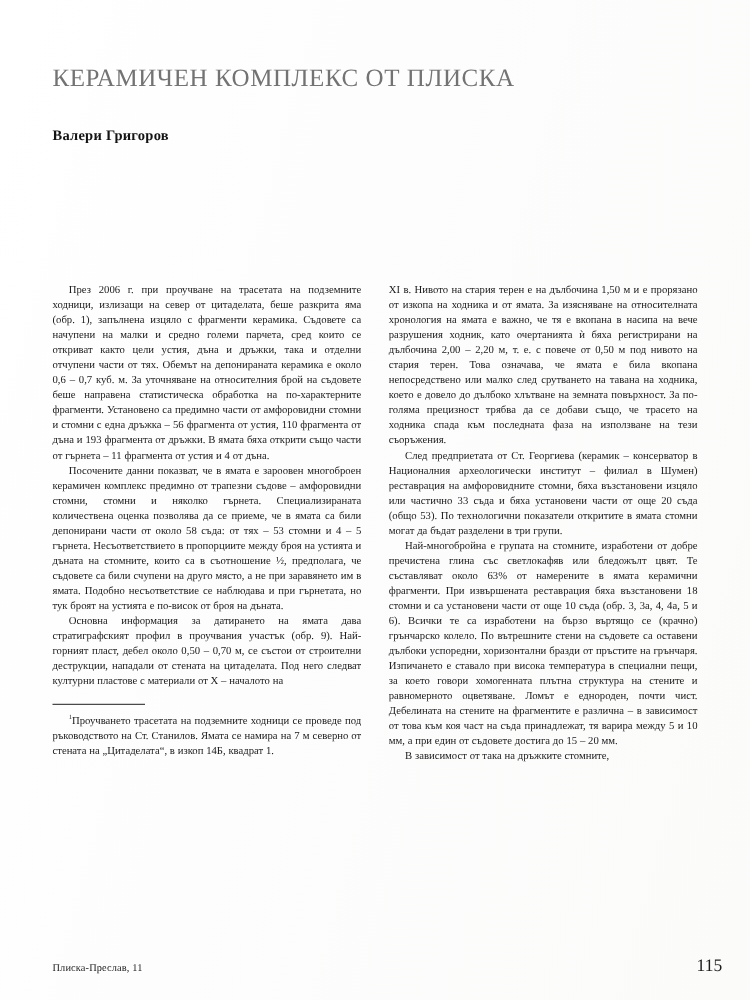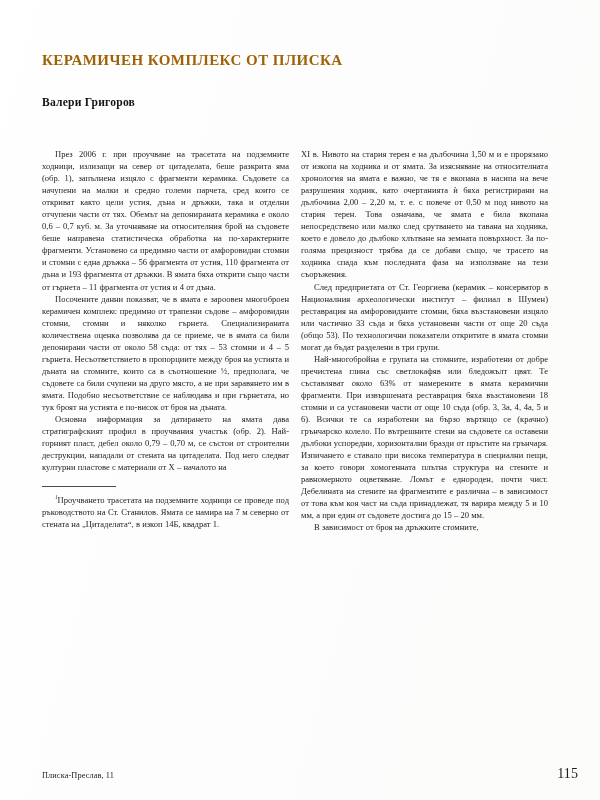--- a/index.html
+++ b/index.html
@@ -37,39 +37,39 @@
     position: relative;
     z-index: 2;
     padding: 0 42px;
     box-sizing: border-box;
     height: 100%;
   }
   .title-block {
     padding-top: 52px;
   }
   .article-title {
-    font-size: 15px;
+    font-size: 20px;
     letter-spacing: 0.45px;
-    font-weight: 700;
-    color: #a16207;
+    font-weight: 400;
+    color: #737373;
     margin: 0;
     text-transform: uppercase;
     font-family: "Liberation Serif", "DejaVu Serif", serif;
   }
   .article-author {
     margin-top: 27px;
     font-size: 11.6px;
     font-weight: 700;
     color: #141414;
     letter-spacing: 0.2px;
   }
   .columns {
-    margin-top: 39px;
+    margin-top: 110px;
     display: flex;
-    gap: 12px;
+    gap: 22px;
     align-items: flex-start;
   }
   .col {
     width: 247px;
     flex: 0 0 247px;
   }
   .col p {
     margin: 0;
     text-align: justify;
     text-justify: inter-word;
@@ -135,33 +135,33 @@
     <div class="title-block">
       <h1 class="article-title">КЕРАМИЧЕН КОМПЛЕКС ОТ ПЛИСКА</h1>
       <div class="article-author">Валери Григоров</div>
     </div>
 
     <div class="columns">
 
       <div class="col">
         <p>През 2006 г. при проучване на трасетата на подземните ходници, излизащи на север от цитаделата, беше разкрита яма (обр. 1), запълнена изцяло с фрагменти керамика. Съдовете са начупени на малки и средно големи парчета, сред които се откриват както цели устия, дъна и дръжки, така и отделни отчупени части от тях. Обемът на депонираната керамика е около 0,6 – 0,7 куб. м. За уточняване на относителния брой на съдовете беше направена статистическа обработка на по-характерните фрагменти. Установено са предимно части от амфоровидни стомни и стомни с една дръжка – 56 фрагмента от устия, 110 фрагмента от дъна и 193 фрагмента от дръжки. В ямата бяха открити също части от гърнета – 11 фрагмента от устия и 4 от дъна.</p>
         <p>Посочените данни показват, че в ямата е зароовен многоброен керамичен комплекс предимно от трапезни съдове – амфоровидни стомни, стомни и няколко гърнета. Специализираната количествена оценка позволява да се приеме, че в ямата са били депонирани части от около 58 съда: от тях – 53 стомни и 4 – 5 гърнета. Несъответствието в пропорциите между броя на устията и дъната на стомните, които са в съотношение ½, предполага, че съдовете са били счупени на друго място, а не при заравянето им в ямата. Подобно несъответствие се наблюдава и при гърнетата, но тук броят на устията е по-висок от броя на дъната.</p>
-        <p>Основна информация за датирането на ямата дава стратиграфският профил в проучвания участък (обр. 2). Най-горният пласт, дебел около 0,79 – 0,70 м, се състои от строителни деструкции, нападали от стената на цитаделата. Под него следват културни пластове с материали от X – началото на</p>
+        <p>Основна информация за датирането на ямата дава стратиграфският профил в проучвания участък (обр. 9). Най-горният пласт, дебел около 0,50 – 0,70 м, се състои от строителни деструкции, нападали от стената на цитаделата. Под него следват културни пластове с материали от X – началото на</p>
 
         <div class="footnote-wrap">
           <div class="footnote-rule"></div>
           <p class="footnote"><sup>1</sup><span>Проучването трасетата на подземните ходници се проведе под ръководството на Ст. Станилов. Ямата се намира на 7 м северно от стената на „Цитаделата“, в изкоп 14Б, квадрат 1.</span></p>
         </div>
       </div>
 
       <div class="col">
         <p class="noindent">XI в. Нивото на стария терен е на дълбочина 1,50 м и е прорязано от изкопа на ходника и от ямата. За изясняване на относителната хронология на ямата е важно, че тя е вкопана в насипа на вече разрушения ходник, като очертанията ѝ бяха регистрирани на дълбочина 2,00 – 2,20 м, т. е. с повече от 0,50 м под нивото на стария терен. Това означава, че ямата е била вкопана непосредствено или малко след срутването на тавана на ходника, което е довело до дълбоко хлътване на земната повърхност. За по-голяма прецизност трябва да се добави също, че трасето на ходника спада към последната фаза на използване на тези съоръжения.</p>
         <p>След предприетата от Ст. Георгиева (керамик – консерватор в Националния археологически институт – филиал в Шумен) реставрация на амфоровидните стомни, бяха възстановени изцяло или частично 33 съда и бяха установени части от още 20 съда (общо 53). По технологични показатели откритите в ямата стомни могат да бъдат разделени в три групи.</p>
         <p>Най-многобройна е групата на стомните, изработени от добре пречистена глина със светлокафяв или бледожълт цвят. Те съставляват около 63% от намерените в ямата керамични фрагменти. При извършената реставрация бяха възстановени 18 стомни и са установени части от още 10 съда (обр. 3, 3а, 4, 4а, 5 и 6). Всички те са изработени на бързо въртящо се (крачно) грънчарско колело. По вътрешните стени на съдовете са оставени дълбоки успоредни, хоризонтални бразди от пръстите на грънчаря. Изпичането е ставало при висока температура в специални пещи, за което говори хомогенната плътна структура на стените и равномерното оцветяване. Ломът е еднороден, почти чист. Дебелината на стените на фрагментите е различна – в зависимост от това към коя част на съда принадлежат, тя варира между 5 и 10 мм, а при един от съдовете достига до 15 – 20 мм.</p>
-        <p>В зависимост от броя на дръжките стомните,</p>
+        <p>В зависимост от така на дръжките стомните,</p>
       </div>
 
     </div>
   </div>
 
   <div class="footer">
     <span class="footer-journal">Плиска-Преслав, 11</span>
     <span class="footer-page">115</span>
   </div>
 </div>

